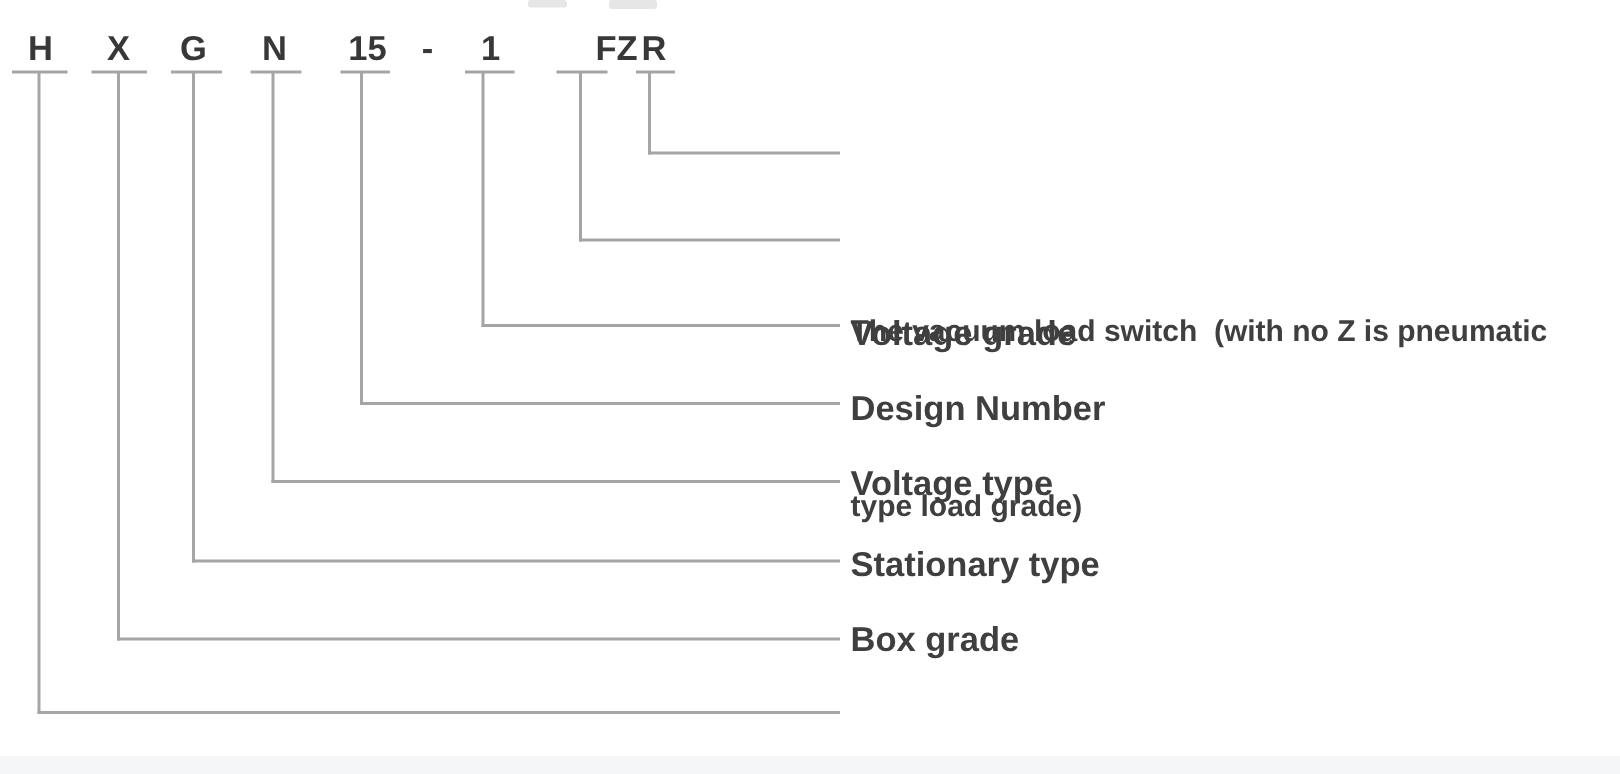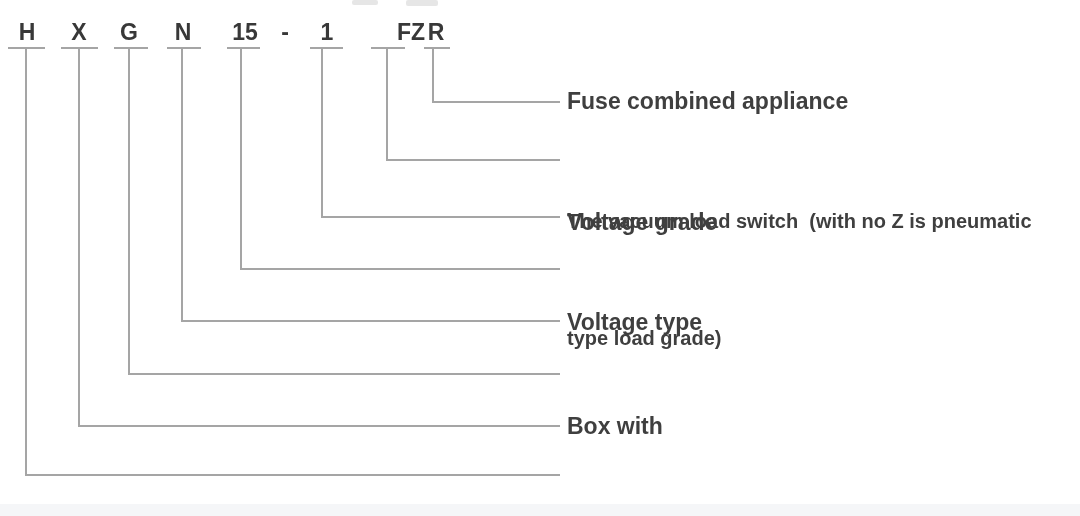--- a/index.html
+++ b/index.html
@@ -73,26 +73,27 @@
 
   <div class="elbow" style="left:432px;width:128px;height:55px"></div>
   <div class="elbow" style="left:386px;width:174px;height:113px"></div>
   <div class="elbow" style="left:321px;width:239px;height:170px"></div>
   <div class="elbow" style="left:240px;width:320px;height:222px"></div>
   <div class="elbow" style="left:181px;width:379px;height:274px"></div>
   <div class="elbow" style="left:128px;width:432px;height:327px"></div>
   <div class="elbow" style="left:78px;width:482px;height:379px"></div>
   <div class="elbow" style="left:25px;width:535px;height:428px"></div>
 
-  <div class="label" style="top:88px">Fuse combined appliance</div>
 
   <div class="label two-line" style="top:124px">
     <div>The vacuum load switch  (with no Z is pneumatic</div>
     <div>type load grade)</div>
   </div>
 
   <div class="label" style="top:209px">Voltage grade</div>
+  <div class="label" style="top:259px">Design Number</div>
   <div class="label" style="top:309px">Voltage type</div>
-  <div class="label" style="top:413px">Box with</div>
+  <div class="label" style="top:363px">Stationary type</div>
+  <div class="label" style="top:413px">Box grade</div>
 
   <div class="footer-strip"></div>
 
 </div>
 
 </body></html>

